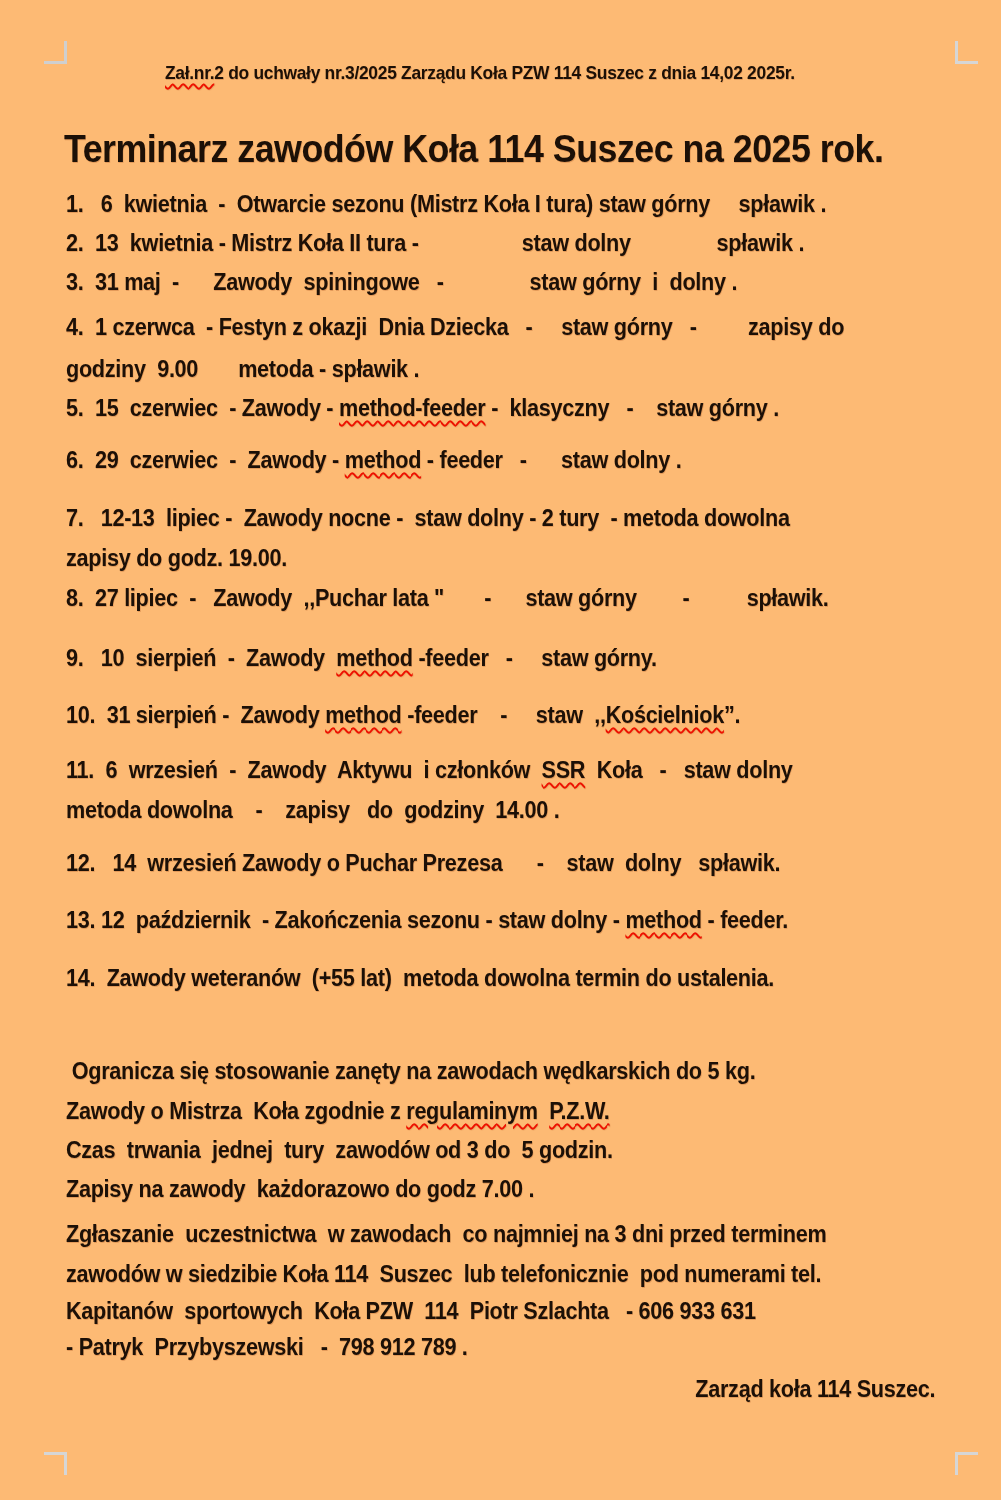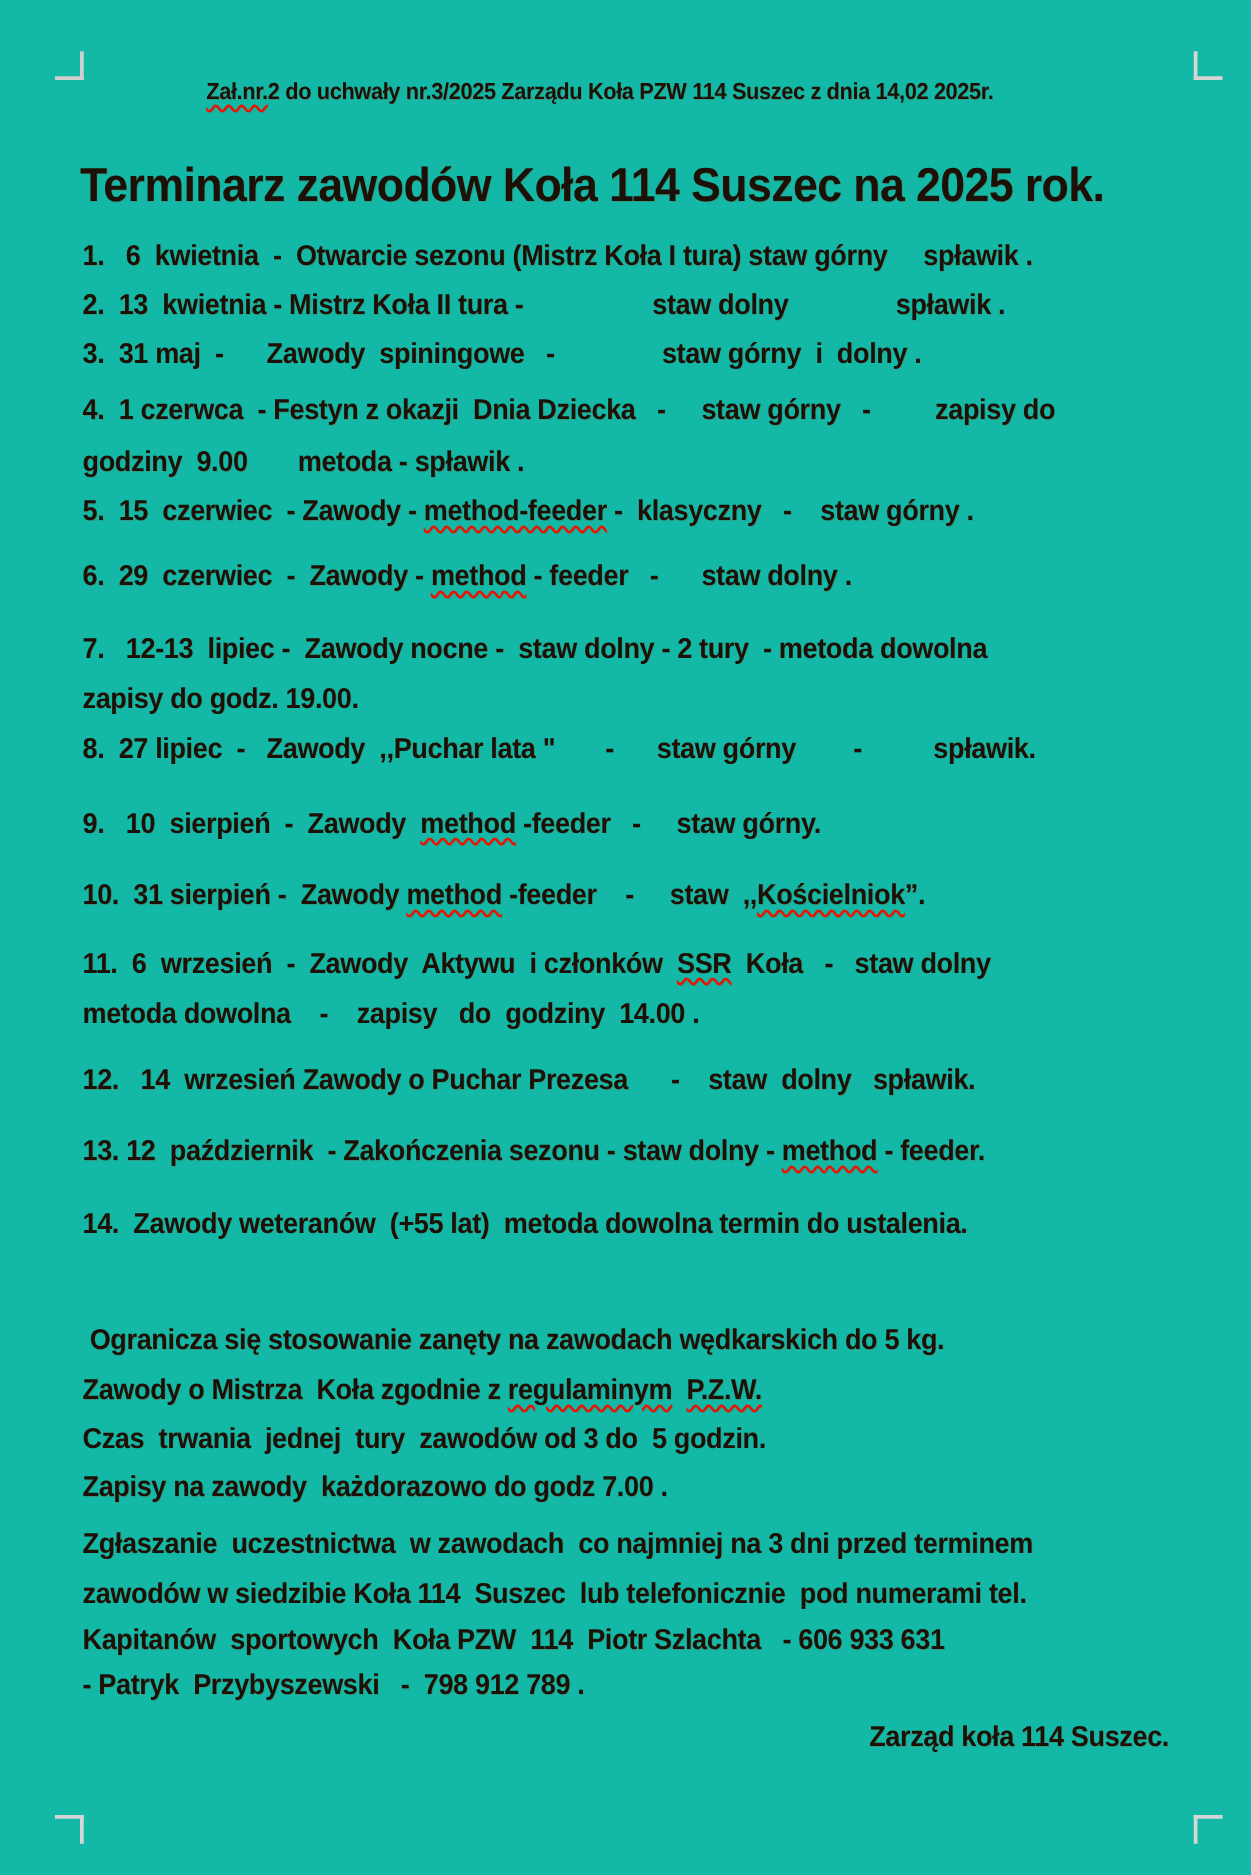--- a/index.html
+++ b/index.html
@@ -4,21 +4,21 @@
 <style>
   html, body {
     margin: 0;
     padding: 0;
     background: #ffffff;
   }
   #page {
     position: relative;
     width: 1001px;
     height: 1500px;
-    background: #14b8a6;
+    background: #fdba74;
     overflow: hidden;
     font-family: "Liberation Sans", sans-serif;
   }
   
   .crop {
     position: absolute;
     width: 20px;
     height: 20px;
     pointer-events: none;
   }

